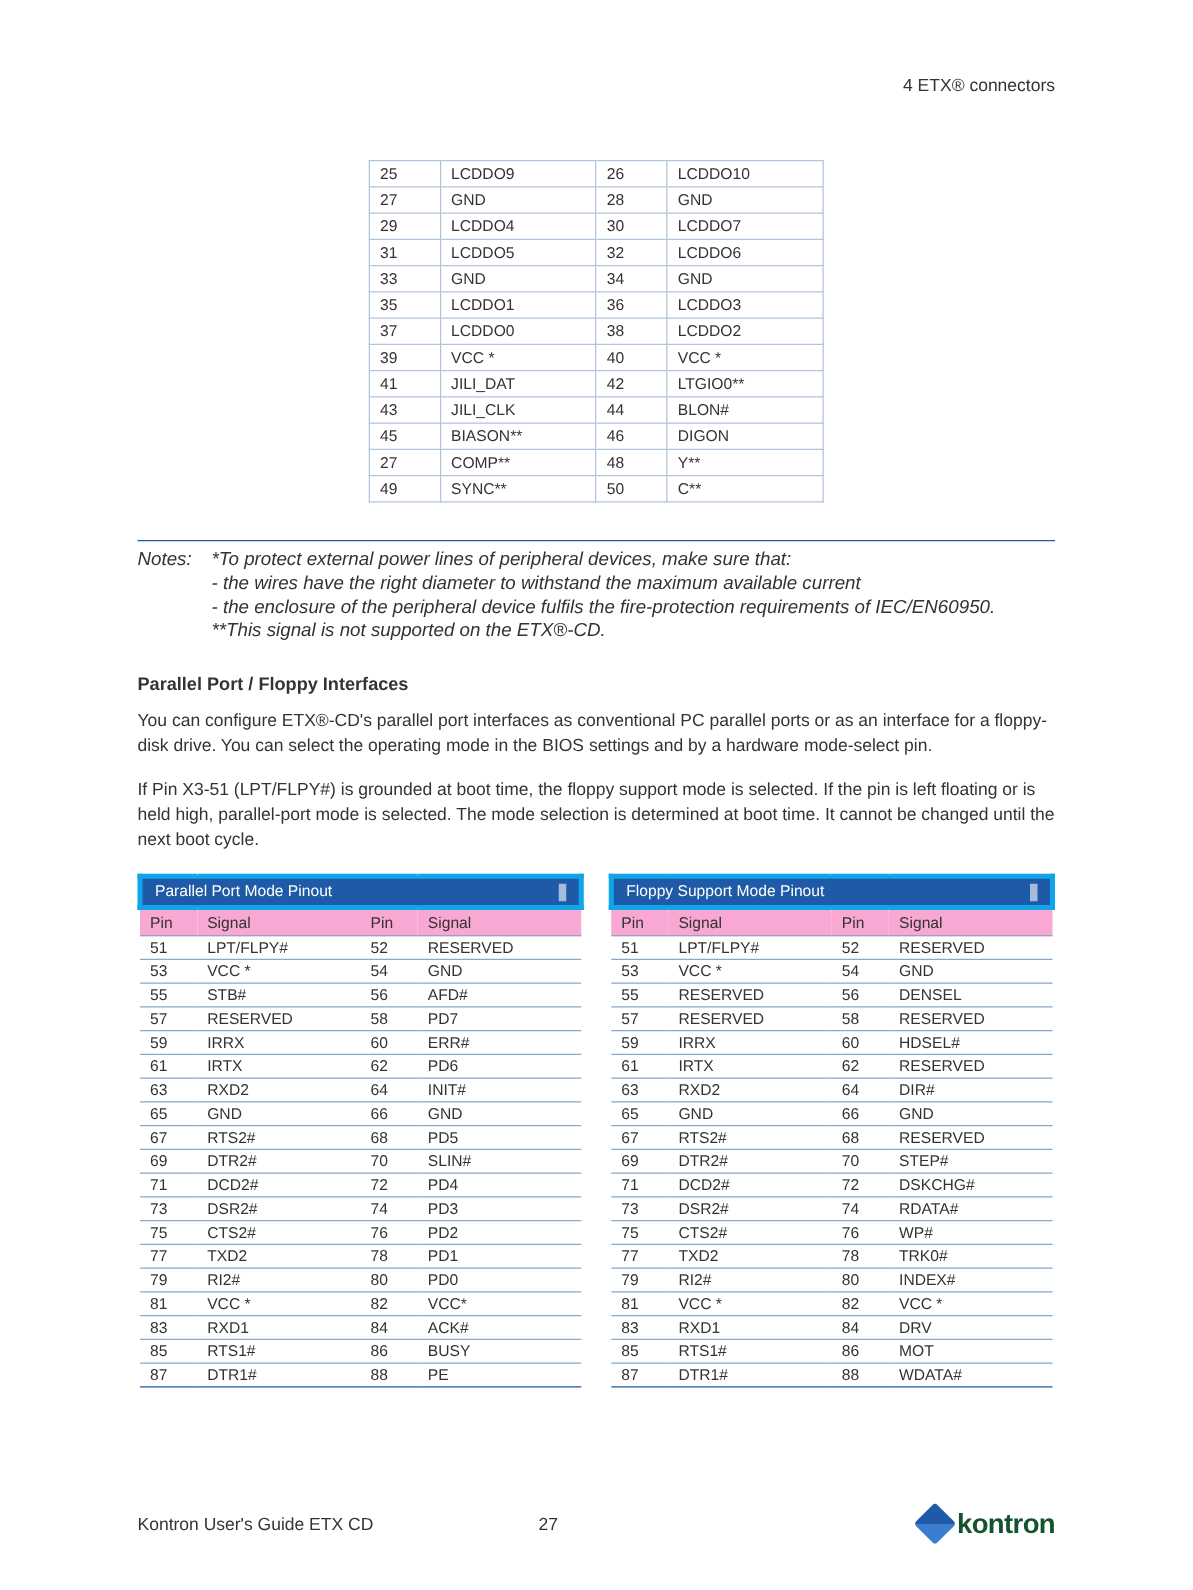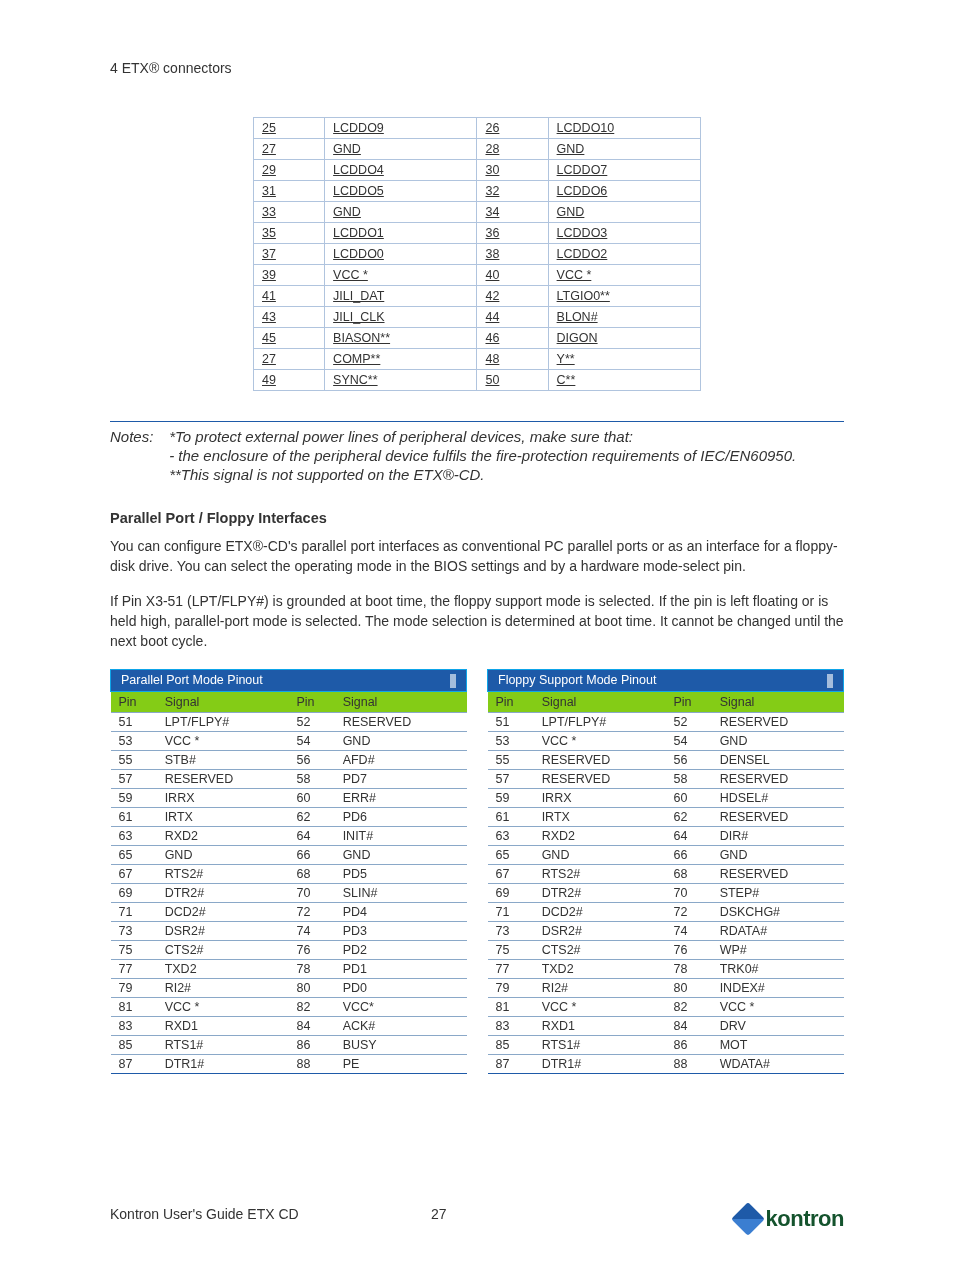--- a/index.html
+++ b/index.html
@@ -11,31 +11,30 @@
     background: #fff;
     width: 954px;
   }
   .page {
     padding: 60px 110px 40px 110px;
     box-sizing: border-box;
     min-height: 1272px;
     position: relative;
   }
   .header-right {
-    text-align: left;
+    text-align: right;
     font-size: 14px;
     color: #333;
-    margin-bottom: 41px;
+    margin-bottom: 52px;
   }
   table.signal-top {
     border-collapse: collapse;
     margin: 0 auto 30px auto;
-    width: 448px;
+    width: 364px;
     font-size: 12.5px;
-    text-decoration: underline;
   }
   table.signal-top td {
     border: 1px solid #b0c4de;
     padding: 3px 8px;
   }
   table.signal-top col.num { width: 70px; }
   table.signal-top col.sig { width: 150px; }
   .notes-hr {
     border: 0;
     border-top: 1px solid #1e5aa8;
@@ -77,52 +76,52 @@
     border-collapse: collapse;
     font-size: 12.5px;
     width: 360px;
   }
   table.pinout th.title {
     background: #1e5aa8;
     color: #fff;
     text-align: left;
     padding: 3px 10px;
     font-weight: normal;
-    border: 1px solid #0ea5e9;
+    border: 4px solid #0ea5e9;
   }
   table.pinout th.title .small-bar {
     display:inline-block;
     float:right;
     width:6px;
     height:14px;
     background: rgba(255,255,255,0.6);
     margin-top:1px;
   }
   table.pinout th.col {
     text-align: left;
     font-weight: normal;
     padding: 3px 8px;
     border-bottom: 1px solid #8aa8c8;
-    background: #84cc16;
+    background: #f9a8d4;
   }
   table.pinout td {
     padding: 2px 8px;
     border-bottom: 1px solid #8aa8c8;
   }
   table.pinout col.pin { width: 42px; }
   table.pinout col.sig { width: 120px; }
   table.pinout tr.lastrow td { border-bottom: 1.5px solid #1e5aa8; }
   .footer {
     position: absolute;
     bottom: 40px;
     left: 110px;
     right: 110px;
     font-size: 14px;
     display:flex;
-    align-items:flex-start;
+    align-items:center;
     justify-content: space-between;
   }
   .footer .left { }
   .footer .kontron {
     display:flex;
     align-items:center;
     gap:6px;
     font-weight:900;
     font-size: 22px;
     letter-spacing:-0.5px;
@@ -228,20 +227,21 @@
           <td>C**</td>
         </tr>
       </tbody>
   </table>
 
   <hr class="notes-hr">
   <div class="notes">
     <span class="label">Notes:</span>
     <span class="body">
       <div>*To protect external power lines of peripheral devices, make sure that:</div>
+      <div>-  the wires have the right diameter to withstand the maximum available current</div>
       <div>-  the enclosure of the peripheral device fulfils the fire-protection requirements of IEC/EN60950.</div>
       <div>**This signal is not supported on the ETX®-CD.</div>
     </span>
   </div>
 
   <h3 class="section">Parallel Port / Floppy Interfaces</h3>
   <p class="body-text">You can configure ETX®-CD's parallel port interfaces as conventional PC parallel ports or as an interface for a floppy-disk drive. You can select the operating mode in the BIOS settings and by a hardware mode-select pin.</p>
   <p class="body-text">If Pin X3-51 (LPT/FLPY#) is grounded at boot time, the floppy support mode is selected. If the pin is left floating or is held high, parallel-port mode is selected. The mode selection is determined at boot time. It cannot be changed until the next boot cycle.</p>
 
   <div class="two-tables">

